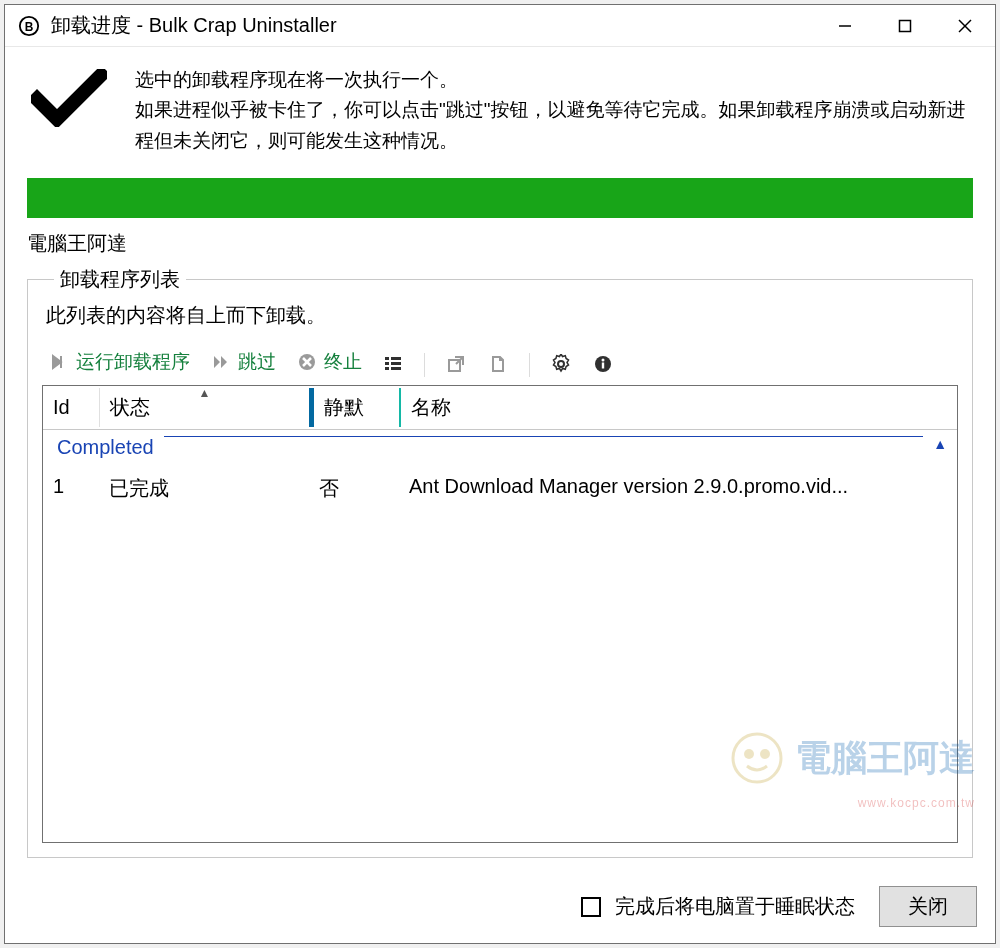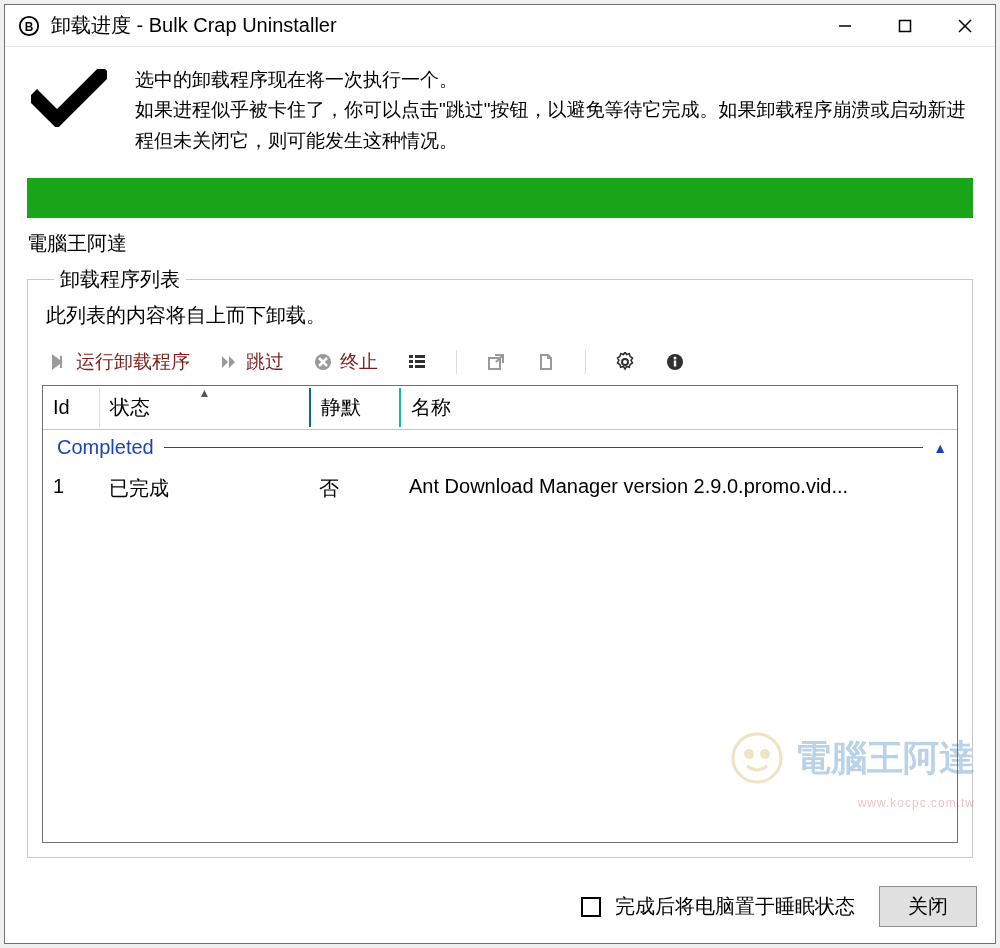--- a/index.html
+++ b/index.html
@@ -57,24 +57,24 @@
   }
   .groupbox-legend {
     position:absolute;
     top:-14px; left:26px;
     background:#fff;
     padding:0 6px;
     font-size:20px;
   }
   .list-caption { font-size:20px; margin: 8px 0 14px 4px; }
   .toolbar {
-    display:flex; align-items:center;
-    gap: 20px;
+    display:flex; align-items:flex-end;
+    gap: 12px;
     padding: 4px 2px 8px 2px;
-    color:#7f1d1d;
+    color:#15803d;
     font-size:19px;
   }
   .tb-btn { display:flex; align-items:center; gap:6px; padding:2px 4px; }
   .tb-btn.dark { color:#303030; }
   .tb-sep { width:1px; height:24px; background:#dcdcdc; margin:0 4px; }
   .tb-icon { display:inline-flex; align-items:center; justify-content:center; width:22px; height:22px; }
   .table-wrap {
     border:1px solid #707070;
     flex:1;
     overflow:hidden;
@@ -83,25 +83,25 @@
   .thead {
     display:flex;
     border-bottom:1px solid #c8c8c8;
     font-size:20px;
     align-items:center;
     height:44px;
   }
   .th { padding: 6px 10px; }
   .th-id { width:56px; }
   .th-status { width:210px; border-left:1px solid #e0e0e0; position:relative; }
-  .th-silent { width:90px; border-left:2px solid #0369a1; }
+  .th-silent { width:90px; border-left:5px solid #0369a1; }
   .th-name { flex:1; border-left:2px solid #14b8a6; }
   .sort-arrow { position:absolute; top:-2px; left:50%; transform:translateX(-50%); color:#555; font-size:12px; }
   .group-row {
-    display:flex; align-items:center;
+    display:flex; align-items:flex-start;
     color:#1944b4;
     font-size:20px;
     padding: 6px 10px 6px 14px;
   }
   .group-row .line { flex:1; height:1px; background:#1944b4; margin:0 10px; }
   .group-row .caret { color:#1944b4; font-size:14px; }
   .data-row {
     display:flex;
     font-size:20px;
     padding: 6px 0;

